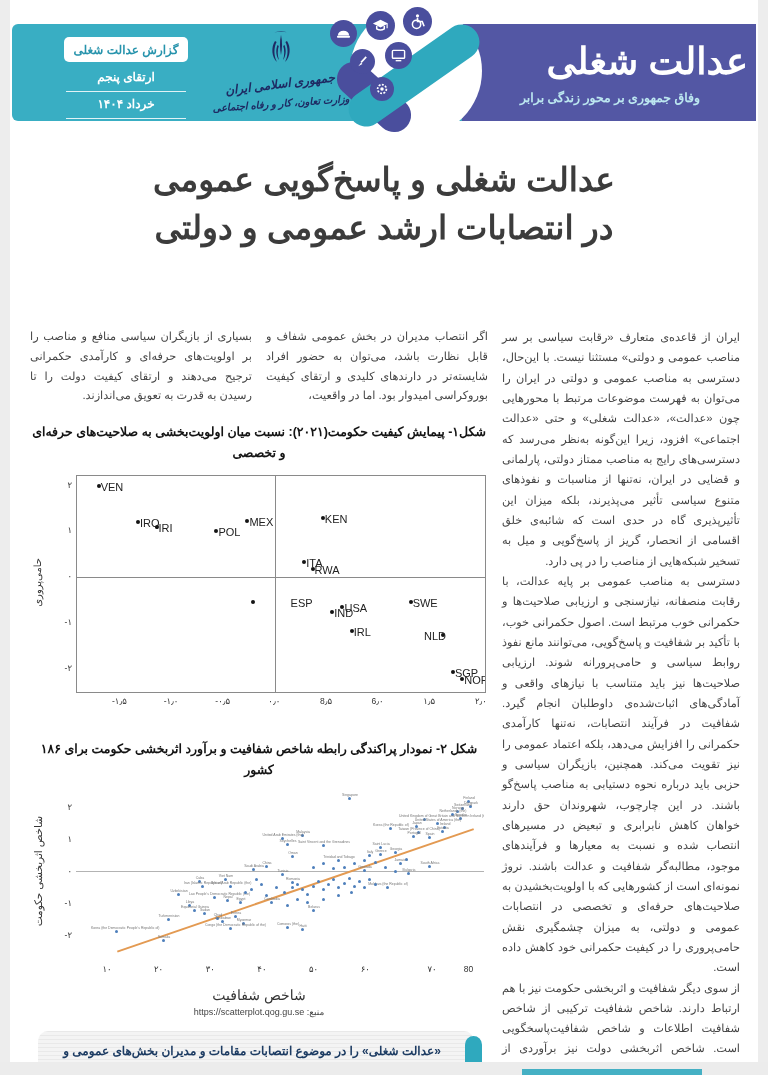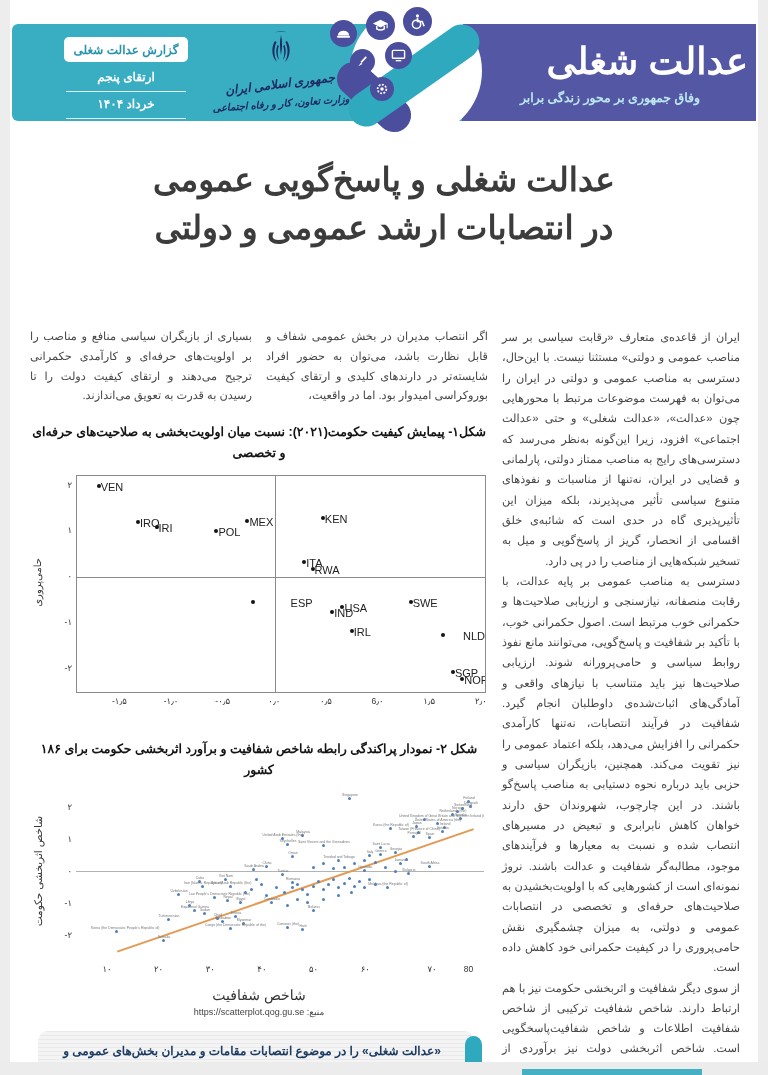--- a/index.html
+++ b/index.html
@@ -206,31 +206,31 @@
             <div class="lb1" style="left: 177.595px; top: 120.923px; padding-left: 36px;">ESP</div>
             <div class="dot1" style="left: 263.458px; top: 128.519px;"></div>
             <div class="lb1" style="left: 267.458px; top: 125.519px;">USA</div>
             <div class="dot1" style="left: 253.129px; top: 134.034px;"></div>
             <div class="lb1" style="left: 257.129px; top: 131.034px;">IND</div>
             <div class="dot1" style="left: 272.754px; top: 152.417px;"></div>
             <div class="lb1" style="left: 276.754px; top: 149.417px;">IRL</div>
             <div class="dot1" style="left: 331.63px; top: 123.923px;"></div>
             <div class="lb1" style="left: 335.63px; top: 120.923px;">SWE</div>
             <div class="dot1" style="left: 363.651px; top: 157.013px;"></div>
-            <div class="lb1" style="left: 386px; top: 154.013px;">NLD</div>
+            <div class="lb1" style="left: 347px; top: 154.013px;">NLD</div>
             <div class="dot1" style="left: 373.98px; top: 193.779px;"></div>
             <div class="lb1" style="left: 377.98px; top: 190.779px;">SGP</div>
             <div class="dot1" style="left: 383.276px; top: 200.213px;"></div>
             <div class="lb1" style="left: 387.276px; top: 197.213px;">NOR</div>
           </div>
       <div class="xtick" style="left: 89.3823px; top: 225px;">-۱٫۵</div>
           <div class="xtick" style="left: 141.028px; top: 225px;">-۱٫۰</div>
           <div class="xtick" style="left: 192.673px; top: 225px; text-align: center;">-۰٫۵</div>
           <div class="xtick" style="left: 244.319px; top: 225px;">۰٫۰</div>
-          <div class="xtick" style="left: 295.965px; top: 225px;">۰٫۵</div>
+          <div class="xtick" style="left: 295.965px; top: 225px;">8٫۵</div>
           <div class="xtick" style="left: 347.61px; top: 225px;">6٫۰</div>
           <div class="xtick" style="left: 399.256px; top: 225px;">۱٫۵</div>
           <div class="xtick" style="left: 450.901px; top: 225px;">۲٫۰</div>
           <div class="ytick" style="left: 8px; top: 13.1915px;">۲</div>
           <div class="ytick" style="left: 8px; top: 59.1489px;">۱</div>
           <div class="ytick" style="left: 8px; top: 105.106px;">۰</div>
           <div class="ytick" style="left: 8px; top: 151.064px;">-۱</div>
           <div class="ytick" style="left: 8px; top: 197.021px;">-۲</div>
         </div>
 

